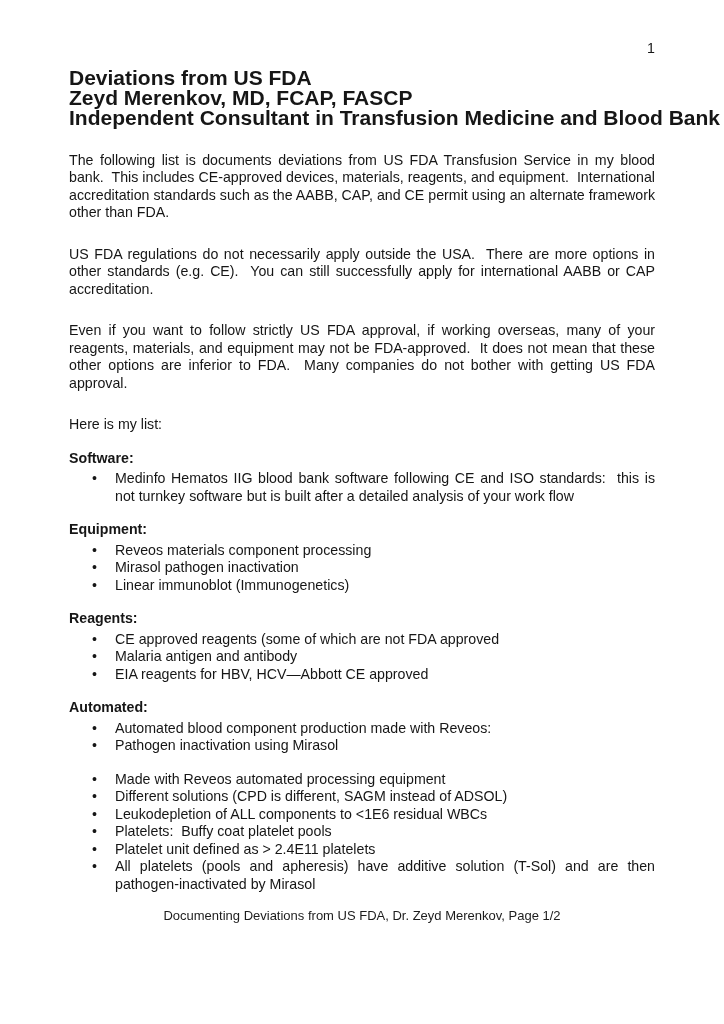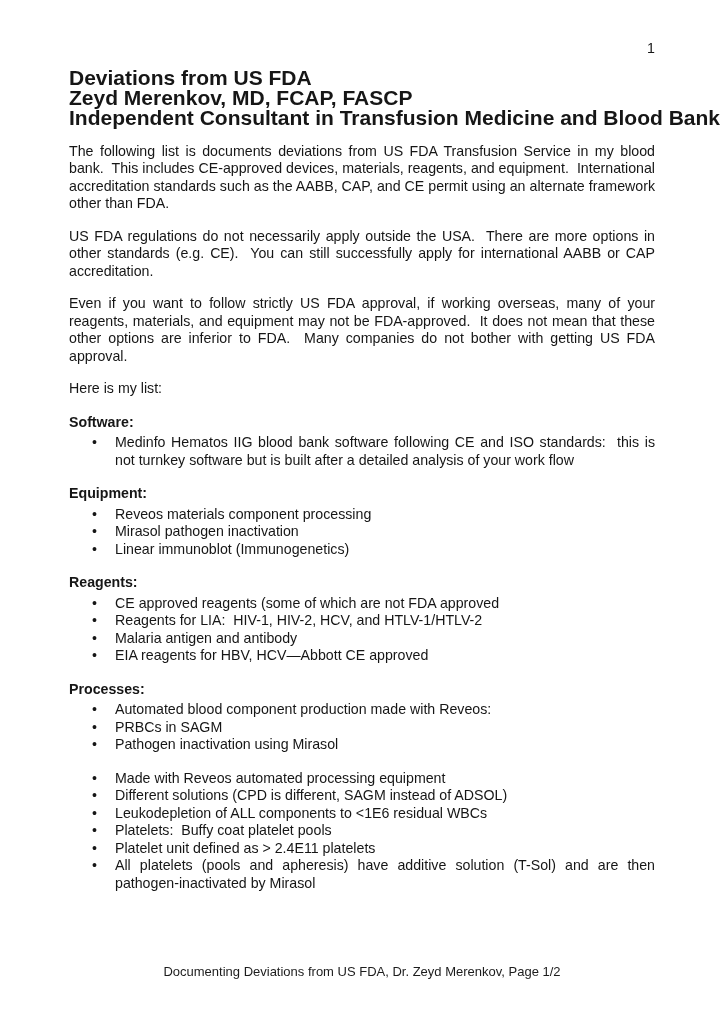--- a/index.html
+++ b/index.html
@@ -18,21 +18,21 @@
   }
   .page-number { text-align: right; }
   .doc-header {
     margin-top: 10px;
     font-weight: bold;
     font-size: 21px;
     line-height: 20px;
   }
   .doc-header div { white-space: nowrap; }
   p.para {
-    margin: 15px 0 0 0;
+    margin: 24px 0 0 0;
     text-align: justify;
   }
   section.list-section { margin-top: 16px; }
   section.list-section h2 {
     margin: 0;
     font-size: 14.2px;
     line-height: 17.5px;
     font-weight: bold;
   }
   ul.bullets {
@@ -48,21 +48,21 @@
   ul.bullets li::before {
     content: "\2022";
     position: absolute;
     left: 23px;
     top: 0;
   }
   .footer {
     position: absolute;
     left: 0;
     right: 0;
-    top: 964px;
+    top: 908px;
     text-align: center;
     font-size: 13px;
     line-height: 16px;
     color: #1c1c1c;
   }
   b { font-weight: bold; }
 </style>
 </head>
 <body>
 
@@ -95,30 +95,28 @@
         <ul class="bullets">
           <li>Reveos materials component processing</li>
           <li>Mirasol pathogen inactivation</li>
           <li>Linear immunoblot (Immunogenetics)</li>
         </ul>
       </section>
       <section class="list-section">
         <h2>Reagents:</h2>
         <ul class="bullets">
           <li>CE approved reagents (some of which are not FDA approved</li>
-          <li>Reagents for LIA:&nbsp; HIV-1, HIV-2, HCV, and HTLV-1/HTLV-2</li>
           <li>Malaria antigen and antibody</li>
           <li>EIA reagents for HBV, HCV—Abbott CE approved</li>
         </ul>
       </section>
       <section class="list-section">
-        <h2>Processes:</h2>
+        <h2>Automated:</h2>
         <ul class="bullets">
           <li>Automated blood component production made with Reveos:</li>
-          <li>PRBCs in SAGM</li>
           <li>Pathogen inactivation using Mirasol</li>
         </ul>
       </section>
       <section class="list-section">
         <ul class="bullets">
           <li>Made with Reveos automated processing equipment</li>
           <li>Different solutions (CPD is different, SAGM instead of ADSOL)</li>
           <li>Leukodepletion of ALL components to &lt;1E6 residual WBCs</li>
           <li>Platelets:&nbsp; Buffy coat platelet pools</li>
           <li>Platelet unit defined as &gt; 2.4E11 platelets</li>

